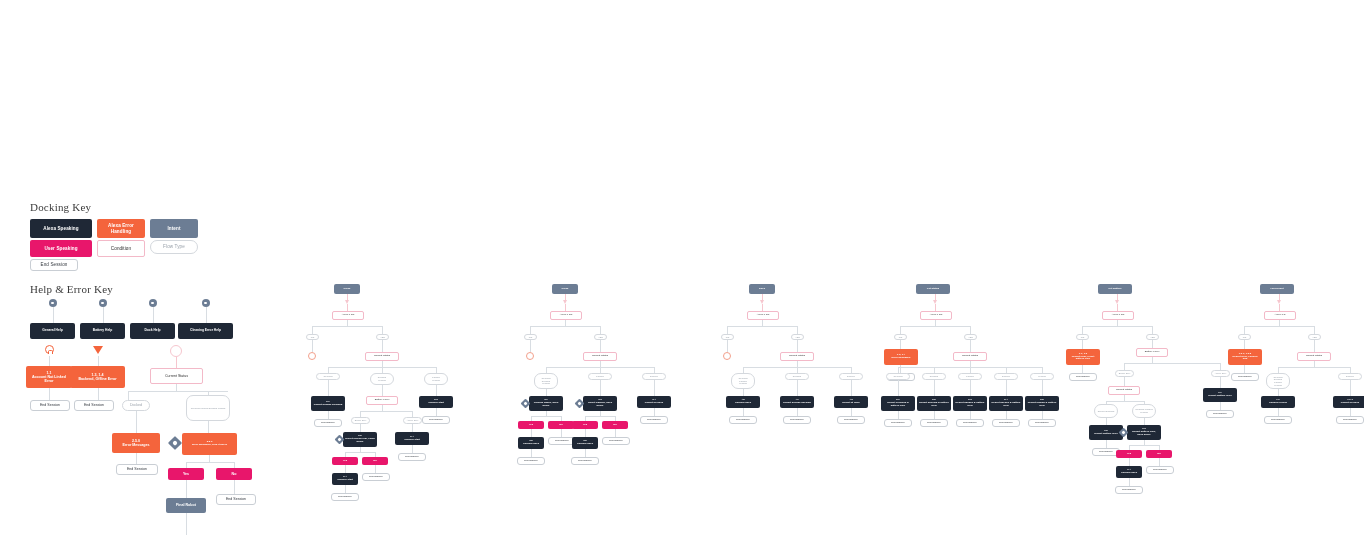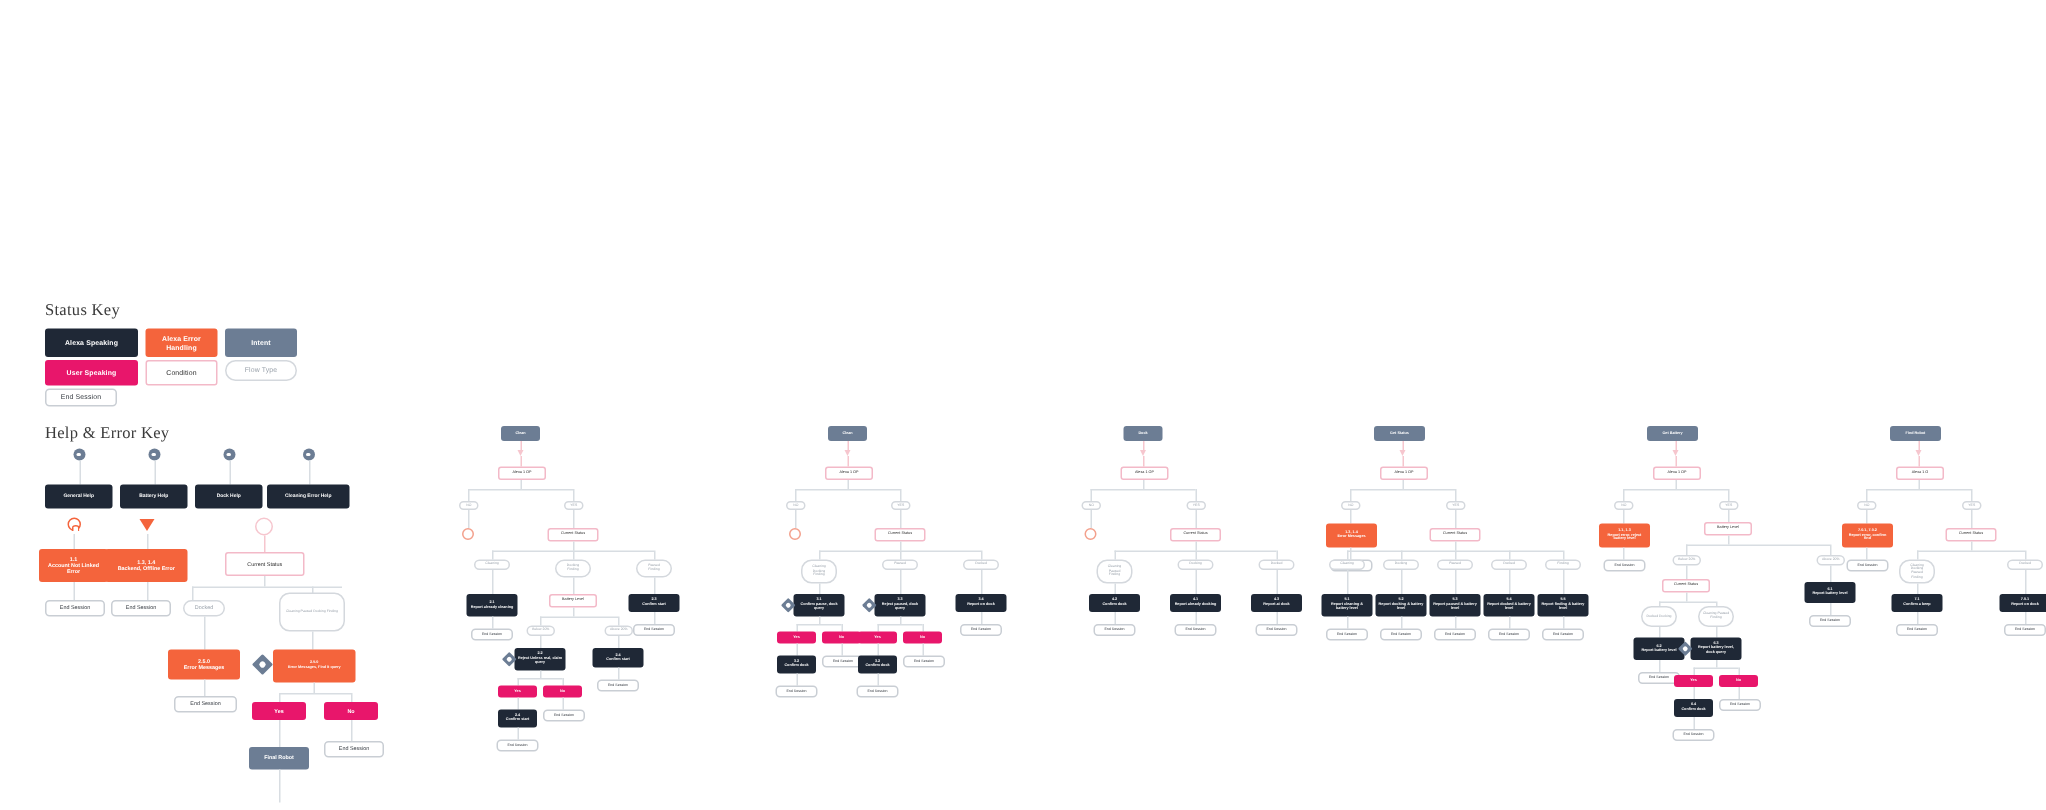--- a/index.html
+++ b/index.html
@@ -132,21 +132,21 @@
     width: 34%; height: 34%;
     margin: -17% 0 0 -17%;
     background: #ffffff;
     border-radius: 50%;
   }
 </style>
 </head>
 <body>
 
 <div id="canvas">
-    <div class="section-title" style="left:30px;top:201px;">Status Key</div>
+    <div class="section-title" style="left:30px;top:201px;">Docking Key</div>
     <div class="node n-alexa key-box" style="left:30px;top:219px;width:62px;height:19px;">
       <span>Alexa Speaking</span>
     </div>
     <div class="node n-error key-box" style="left:97px;top:219px;width:48px;height:19px;">
       <span>Alexa Error Handling</span>
     </div>
     <div class="node n-intent key-box" style="left:150px;top:219px;width:48px;height:19px;">
       <span>Intent</span>
     </div>
     <div class="node n-user key-box" style="left:30px;top:240px;width:62px;height:17px;">

